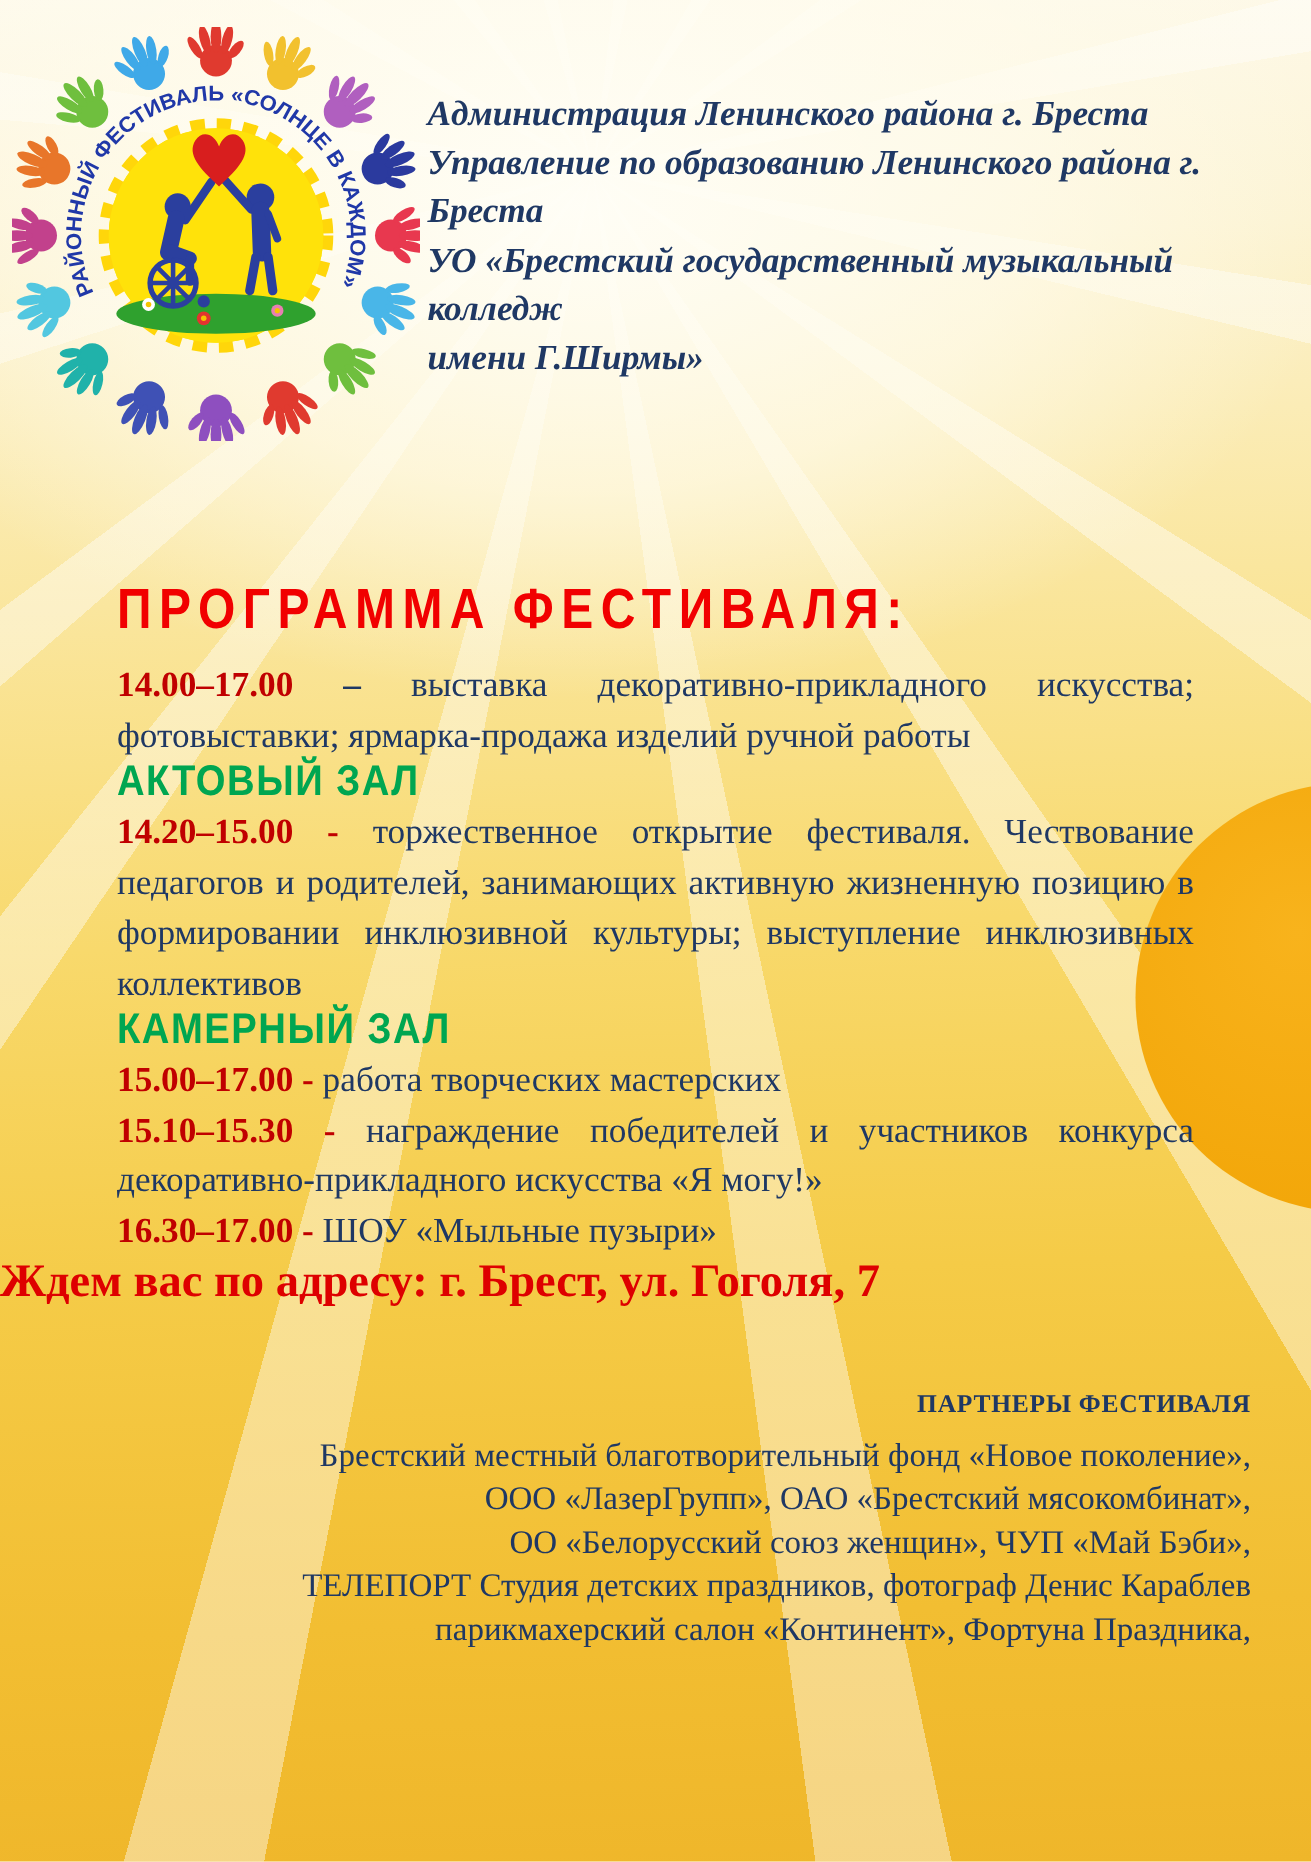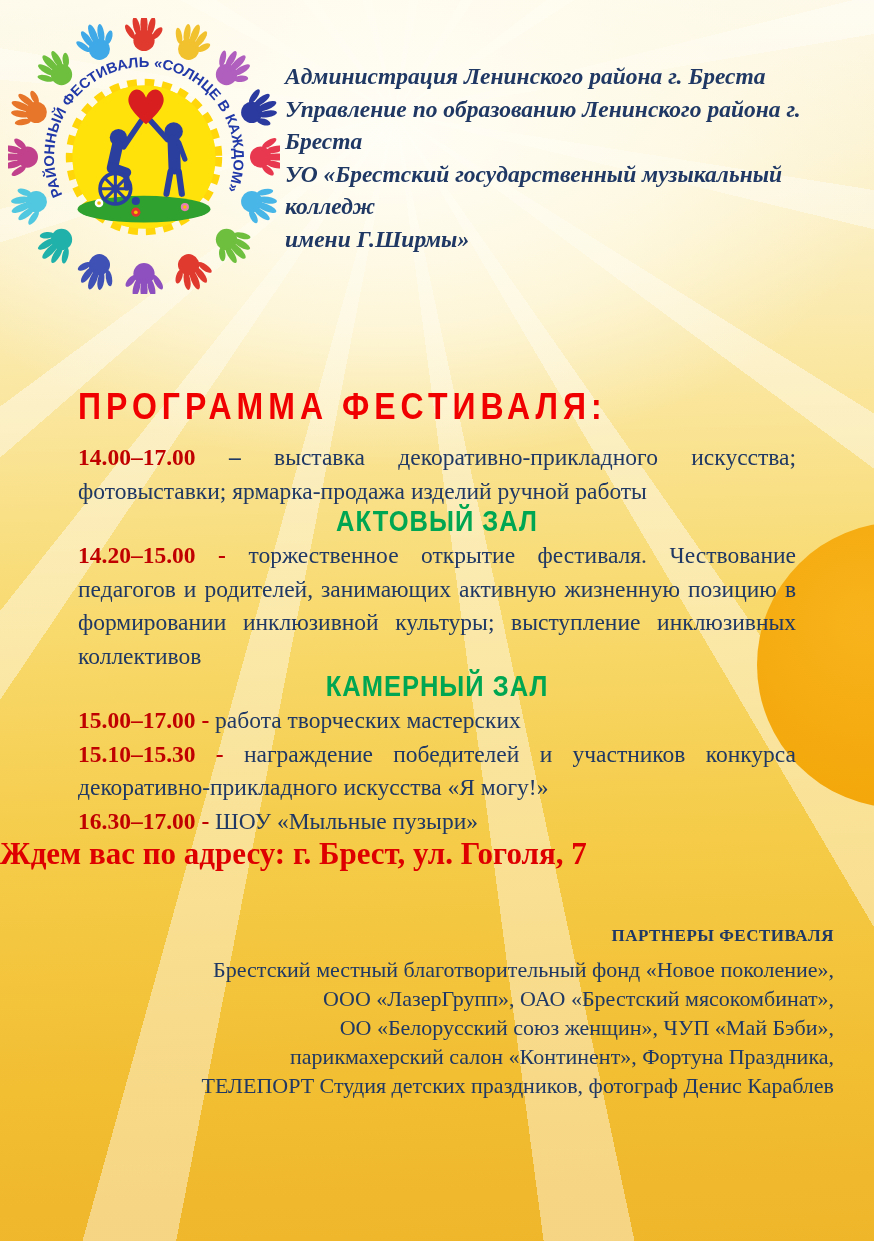--- a/index.html
+++ b/index.html
@@ -54,21 +54,21 @@
     margin:0 0 16px 0; color:#F10000; font-family:"Liberation Sans", sans-serif;
     font-weight:bold; font-size:32px; letter-spacing:5px;
   }
   .program-heading span{display:inline-block; transform:scaleY(1.18); transform-origin:left center;}
   .event{margin:0; text-align:justify; color:#1F3864; font-size:23.5px; line-height:33.5px;}
   .time{color:#C00000; font-weight:bold;}
   .sep-navy{color:#1F3864; font-weight:bold;}
   .sep-red{color:#C00000; font-weight:bold;}
   .venue{
     margin:1px 0; color:#00A651; font-family:"Liberation Sans", sans-serif;
-    font-weight:bold; font-size:25.5px; letter-spacing:1px;text-align:center;
+    font-weight:bold; font-size:25.5px; letter-spacing:1px;
   }
   .venue span{display:inline-block; transform:scaleY(1.12); transform-origin:left bottom;}
 
   .address{
     position:absolute; left:0; top:836px; width:874px; margin:0; text-align:left;
     color:#DE0000; font-weight:bold; font-size:31px;
   }
 
   .partners{position:absolute; left:40px; top:926px; width:794px; text-align:right; color:#1F3864;}
   .partners-heading{margin:0 0 9px 0; font-weight:bold; font-size:17px; letter-spacing:0.5px;}
@@ -187,17 +187,17 @@
       <p class="event"><span class="time">16.30–17.00</span><span class="sep-red"> - </span><span>ШОУ «Мыльные пузыри»</span></p>
     </section>
 
     <p class="address">Ждем вас по адресу: г. Брест, ул. Гоголя, 7</p>
 
     <section class="partners">
       <p class="partners-heading">ПАРТНЕРЫ ФЕСТИВАЛЯ</p>
       <p class="pline">Брестский местный благотворительный фонд «Новое поколение»,</p>
       <p class="pline">ООО «ЛазерГрупп», ОАО «Брестский мясокомбинат»,</p>
       <p class="pline">ОО «Белорусский союз женщин», ЧУП «Май Бэби»,</p>
+      <p class="pline">ТЕЛЕПОРТ Студия детских праздников, фотограф Денис Караблев</p>
       <p class="pline">парикмахерский салон «Континент», Фортуна Праздника,</p>
-      <p class="pline">ТЕЛЕПОРТ Студия детских праздников, фотограф Денис Караблев</p>
     </section>
   </div>
 </div>
 
 </body></html>

